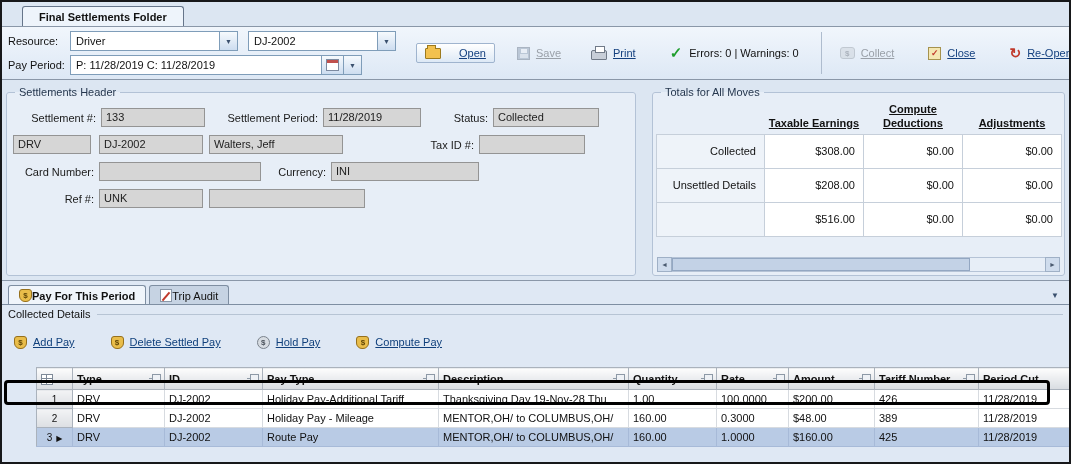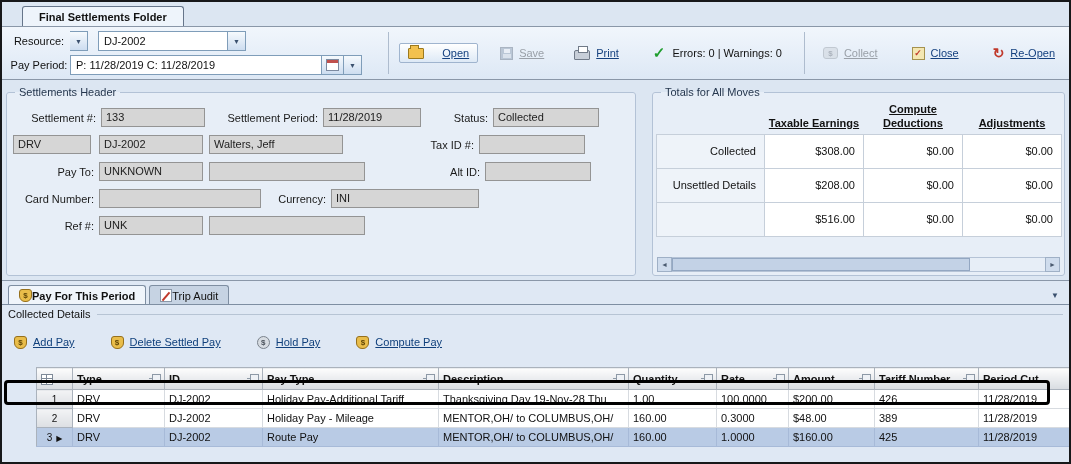--- a/index.html
+++ b/index.html
@@ -9,21 +9,21 @@
   .app { position:relative; width:1071px; height:464px; background:#dce6f2;
          border:2px solid #17181a; overflow:hidden; }
 
   
   .tab-strip-top { height:24px; display:flex; align-items:flex-end; padding-left:20px; }
   .top-tab { background:#eef4fb; border:1px solid #66758a; border-bottom:none;
              border-radius:3px 3px 0 0; padding:4px 16px 3px; font-weight:bold; }
 
   
   .toolbar { height:54px; border-top:1px solid #8a97a8; border-bottom:1px solid #8a97a8;
-             background:linear-gradient(#f1f6fc,#dde8f5); display:flex; align-items:center; padding:0 6px;text-align:center; }
+             background:linear-gradient(#f1f6fc,#dde8f5); display:flex; align-items:center; padding:0 6px; }
   .tb-fields { width:400px; display:flex; flex-direction:column; gap:4px; }
   .f-line { display:flex; align-items:center; }
   .f-line .flbl { width:62px; }
   .combofield { height:20px; background:#fff; border:1px solid #7f9db9; display:flex;
                 align-items:center; padding:0 5px; white-space:nowrap; overflow:hidden; }
   .ddbtn { width:18px; height:20px; background:linear-gradient(#f6fafd,#cdddf0);
            border:1px solid #7f9db9; border-left:none; display:flex; align-items:center; justify-content:center; }
   .ddbtn::before { content:"▼"; font-size:7px; color:#3a506e; }
   .calbtn { width:22px; height:20px; background:linear-gradient(#f6fafd,#cdddf0);
             border:1px solid #7f9db9; border-left:none; display:flex; align-items:center; justify-content:center; }
@@ -140,20 +140,21 @@
 <div class="app">
 
   <div class="tab-strip-top">
     <div class="top-tab">Final Settlements Folder</div>
   </div>
 
   <div class="toolbar">
     <div class="tb-fields">
       <div class="f-line">
         <span class="flbl">Resource:</span>
+        <div class="combofield" style="width:150px">Driver</div>
         <div class="ddbtn"></div>
         <div class="combofield" style="width:130px; margin-left:10px">DJ-2002</div>
         <div class="ddbtn"></div>
       </div>
       <div class="f-line">
         <span class="flbl">Pay Period:</span>
         <div class="combofield" style="width:252px">P: 11/28/2019 C: 11/28/2019</div>
         <div class="calbtn">
           <span class="ic icon-cal"></span>
         </div>
@@ -214,27 +215,20 @@
       </div>
 
       <div class="sh-row" style="padding-left:6px">
         <span class="gfield" style="width:78px">DRV</span>
         <span class="gfield" style="width:104px; margin-left:8px">DJ-2002</span>
         <span class="gfield" style="width:134px; margin-left:6px">Walters, Jeff</span>
         <span class="lbl" style="width:66px; margin-left:70px">Tax ID #:</span>
         <span class="gfield" style="width:106px"></span>
       </div>
 
-      <div class="sh-row">
-        <span class="lbl" style="width:84px">Pay To:</span>
-        <span class="gfield" style="width:104px">UNKNOWN</span>
-        <span class="gfield" style="width:156px; margin-left:6px"></span>
-        <span class="lbl" style="width:66px; margin-left:54px">Alt ID:</span>
-        <span class="gfield" style="width:106px"></span>
-      </div>
 
       <div class="sh-row">
         <span class="lbl" style="width:84px">Card Number:</span>
         <span class="gfield" style="width:162px"></span>
         <span class="lbl" style="width:62px; margin-left:8px">Currency:</span>
         <span class="gfield" style="width:148px">INI</span>
       </div>
 
       <div class="sh-row">
         <span class="lbl" style="width:84px">Ref #:</span>

